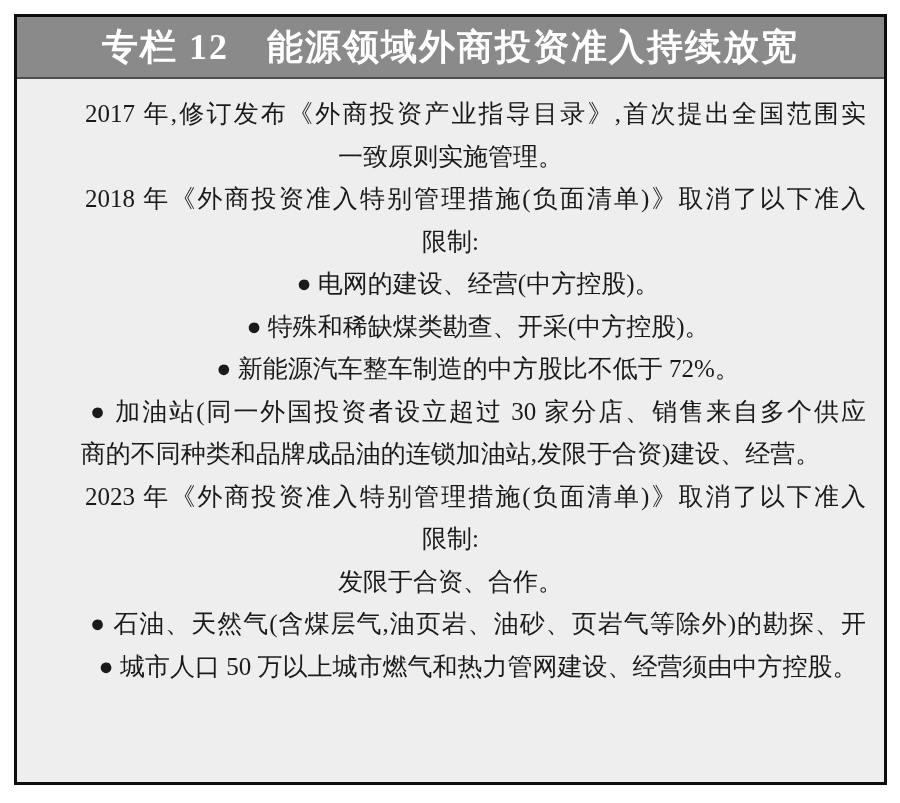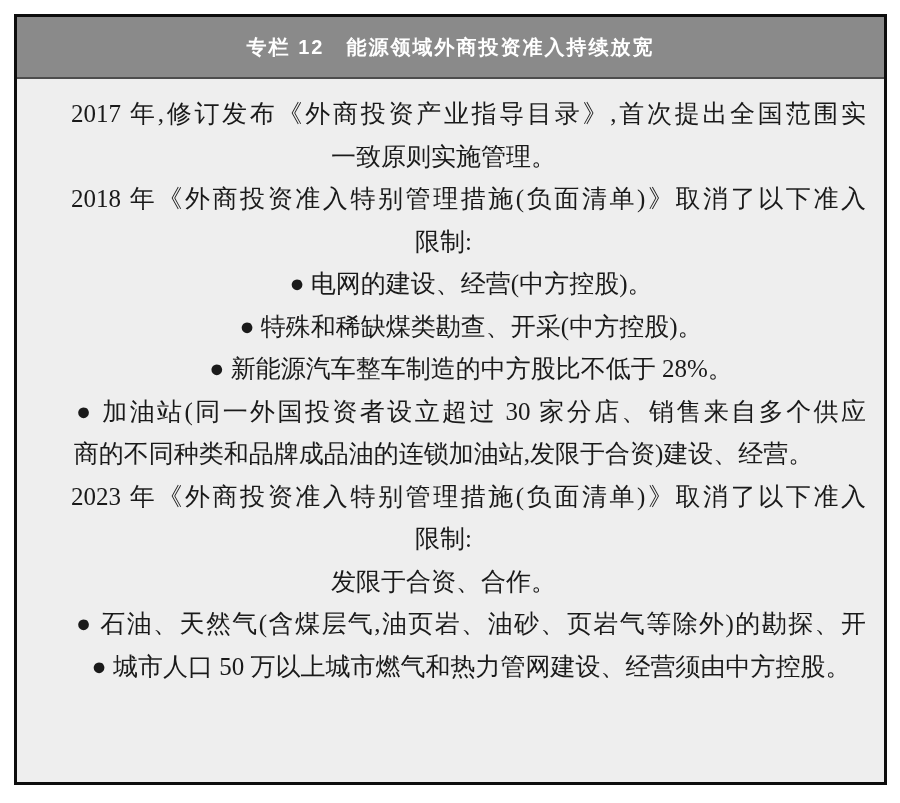--- a/index.html
+++ b/index.html
@@ -25,28 +25,28 @@
     width: 100%;
     height: 62px;
     background: #8a8a8a;
     border-bottom: 2px solid #4d4d4d;
     display: flex;
     align-items: center;
     justify-content: center;
   }
   .column-title {
     color: #ffffff;
-    font-family: Liberation Sans, sans-serif;
+    font-family: Liberation Serif, serif;
     font-weight: bold;
-    font-size: 20px;
+    font-size: 36px;
     letter-spacing: 2px;
     white-space: nowrap;
   }
   .column-body {
-    padding: 14px 18px 0 4px;
+    padding: 14px 18px 0 18px;
     color: #1a1a1a;
     font-size: 25px;
     line-height: 42.5px;
   }
   .line {
     width: 100%;
     overflow: hidden;
     text-align: center;
     white-space: normal;
   }
@@ -67,21 +67,21 @@
       <span class="column-title">专栏 12　能源领域外商投资准入持续放宽</span>
     </div>
 
     <div class="column-body">
       <div class="line para fill">2017 年,修订发布《外商投资产业指导目录》,首次提出全国范围实</div>
       <div class="line">一致原则实施管理。</div>
       <div class="line para fill">2018 年《外商投资准入特别管理措施(负面清单)》取消了以下准入</div>
       <div class="line">限制:</div>
       <div class="line bullet">● 电网的建设、经营(中方控股)。</div>
       <div class="line bullet">● 特殊和稀缺煤类勘查、开采(中方控股)。</div>
-      <div class="line bullet">● 新能源汽车整车制造的中方股比不低于 28%。</div>
+      <div class="line bullet">● 新能源汽车整车制造的中方股比不低于 72%。</div>
       <div class="line bullet fill">● 加油站(同一外国投资者设立超过 30 家分店、销售来自多个供应</div>
       <div class="line">商的不同种类和品牌成品油的连锁加油站,发限于合资)建设、经营。</div>
       <div class="line para fill">2023 年《外商投资准入特别管理措施(负面清单)》取消了以下准入</div>
       <div class="line">限制:</div>
       <div class="line">发限于合资、合作。</div>
       <div class="line bullet fill">● 石油、天然气(含煤层气,油页岩、油砂、页岩气等除外)的勘探、开</div>
       <div class="line bullet">● 城市人口 50 万以上城市燃气和热力管网建设、经营须由中方控股。</div>
     </div>
 
   </div>

